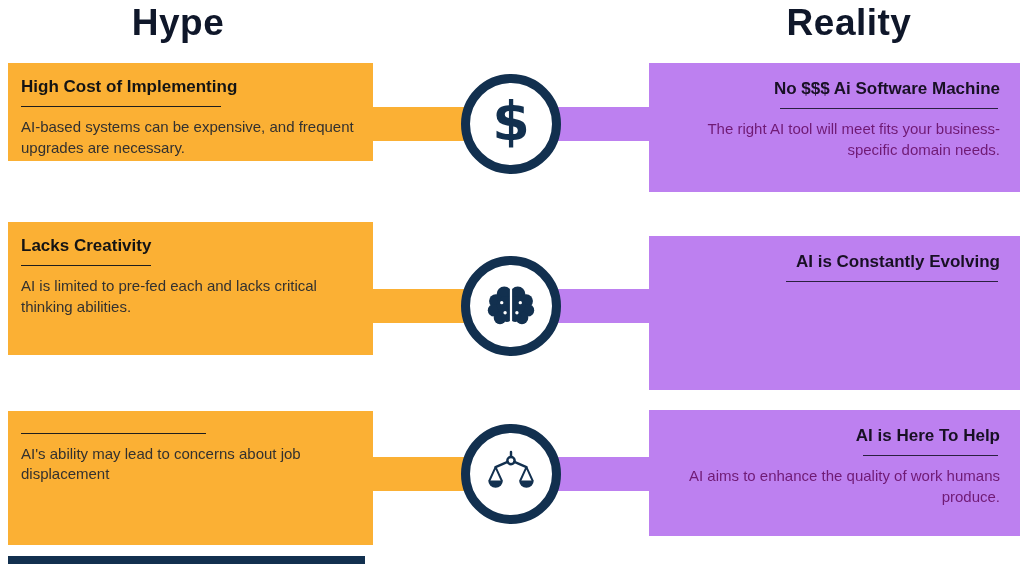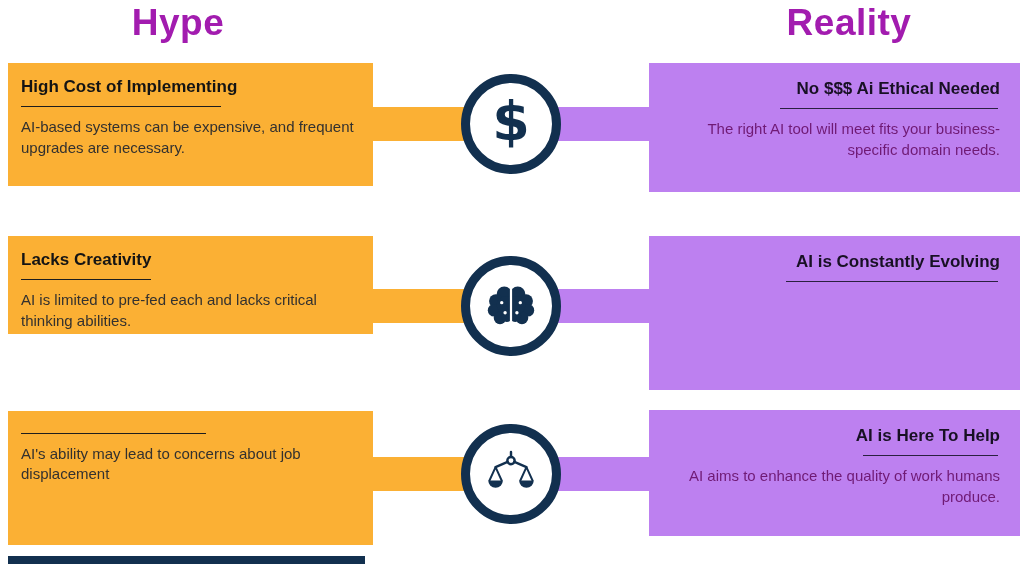--- a/index.html
+++ b/index.html
@@ -2,21 +2,21 @@
 <html><head>
 <meta charset="utf-8">
 <style>
   html,body{margin:0;padding:0;background:#ffffff;}
   .canvas{
     position:relative;width:1024px;height:564px;background:#ffffff;overflow:hidden;
     font-family:"Liberation Sans", sans-serif;
   }
   .title{
     position:absolute;margin:0;text-align:center;
-    font-size:37px;font-weight:800;color:#a21caf;letter-spacing:0.5px;
+    font-size:37px;font-weight:800;color:#0f172a;letter-spacing:0.5px;
   }
   .title-left{left:8px;width:340px;top:2px;}
   .title-right{left:664px;width:370px;top:2px;}
 
   .card{position:absolute;box-sizing:border-box;}
   .card.hype{left:8px;width:365px;background:#FBB034;padding:13px 14px 10px 13px;text-align:left;}
   .card.reality{left:649px;width:371px;background:#BD80F0;padding:15px 20px 10px 16px;text-align:right;}
 
   .card-title{font-size:17px;font-weight:700;color:#141414;line-height:1.25;}
   .card.reality .card-title{color:#181024;}
@@ -44,40 +44,40 @@
 <body>
 
 <div class="canvas">
 
   <h1 class="title title-left">Hype</h1>
   <h1 class="title title-right">Reality</h1>
 
   <div class="hconnector orange" style="left:360px;top:107px;width:160px;"></div>
   <div class="hconnector purple" style="left:505px;top:107px;width:150px;"></div>
 
-  <div class="card hype" style="top:63px;height:123px;">
+  <div class="card hype" style="top:63px;height:98px;">
     <div class="card-title">High Cost of Implementing</div>
     <hr class="rule" style="width:200px;">
     <div class="card-body">AI-based systems can be expensive, and frequent upgrades are necessary.</div>
   </div>
 
   <div class="icon-circle" style="top:74px;">
     <span class="dollar-glyph">$</span>
   </div>
 
   <div class="card reality" style="top:63px;height:129px;">
-    <div class="card-title">No $$$ Ai Ethical Needed</div>
+    <div class="card-title">No $$$ Ai Software Machine</div>
     <hr class="rule" style="width:218px;">
     <div class="card-body">The right AI tool will meet fits your business-specific domain needs.</div>
   </div>
 
   <div class="hconnector orange" style="left:360px;top:289px;width:160px;"></div>
   <div class="hconnector purple" style="left:505px;top:289px;width:150px;"></div>
 
-  <div class="card hype" style="top:236px;height:98px;">
+  <div class="card hype" style="top:222px;height:133px;">
     <div class="card-title">Lacks Creativity</div>
     <hr class="rule" style="width:130px;">
     <div class="card-body">AI is limited to pre-fed each and lacks critical thinking abilities.</div>
   </div>
 
   <div class="icon-circle" style="top:256px;">
     <svg width="54" height="54" viewBox="0 0 64 64">
       <g fill="#12304F">
         <circle cx="24" cy="18" r="9"></circle>
           <circle cx="14" cy="26" r="8"></circle>

